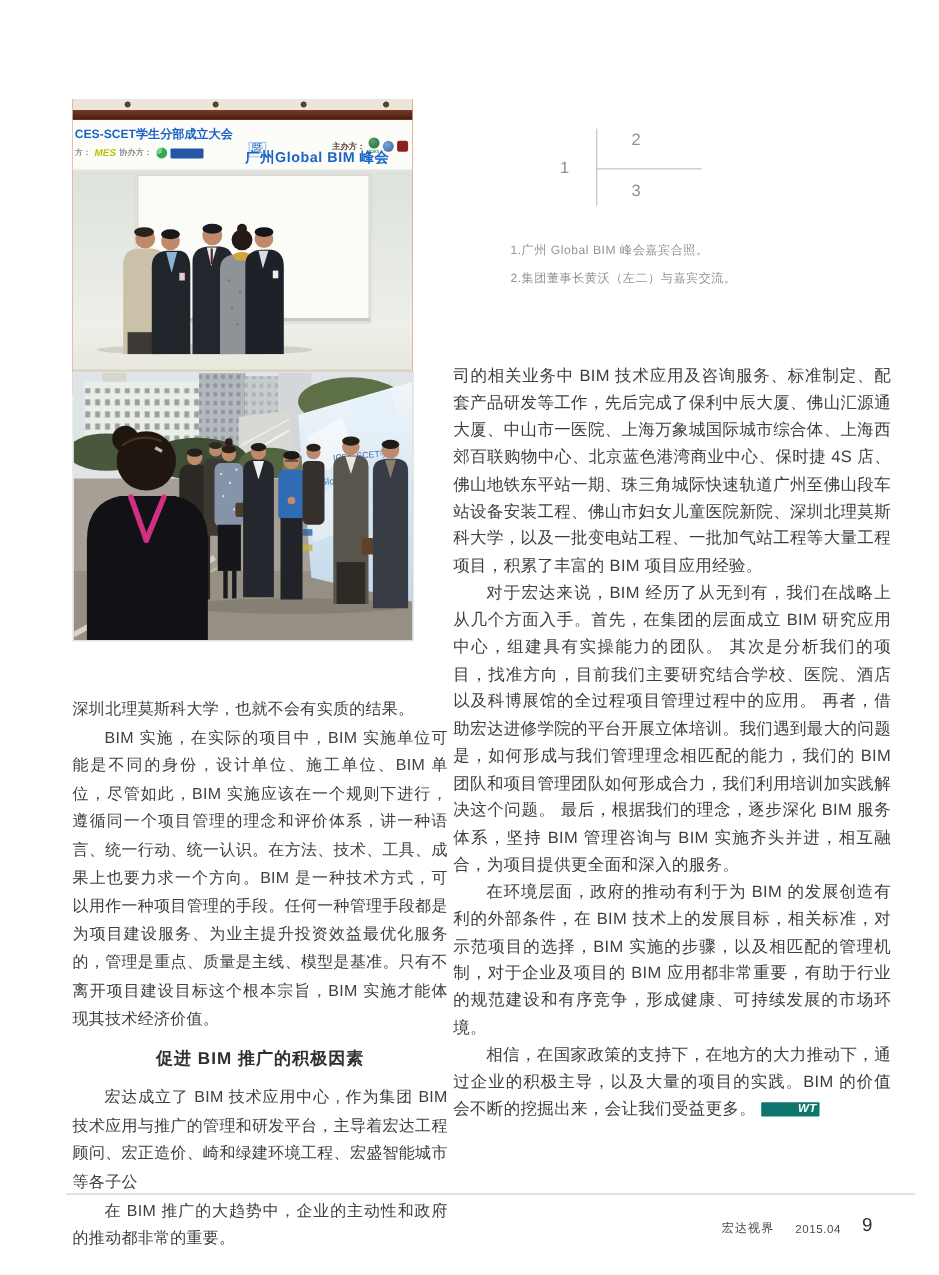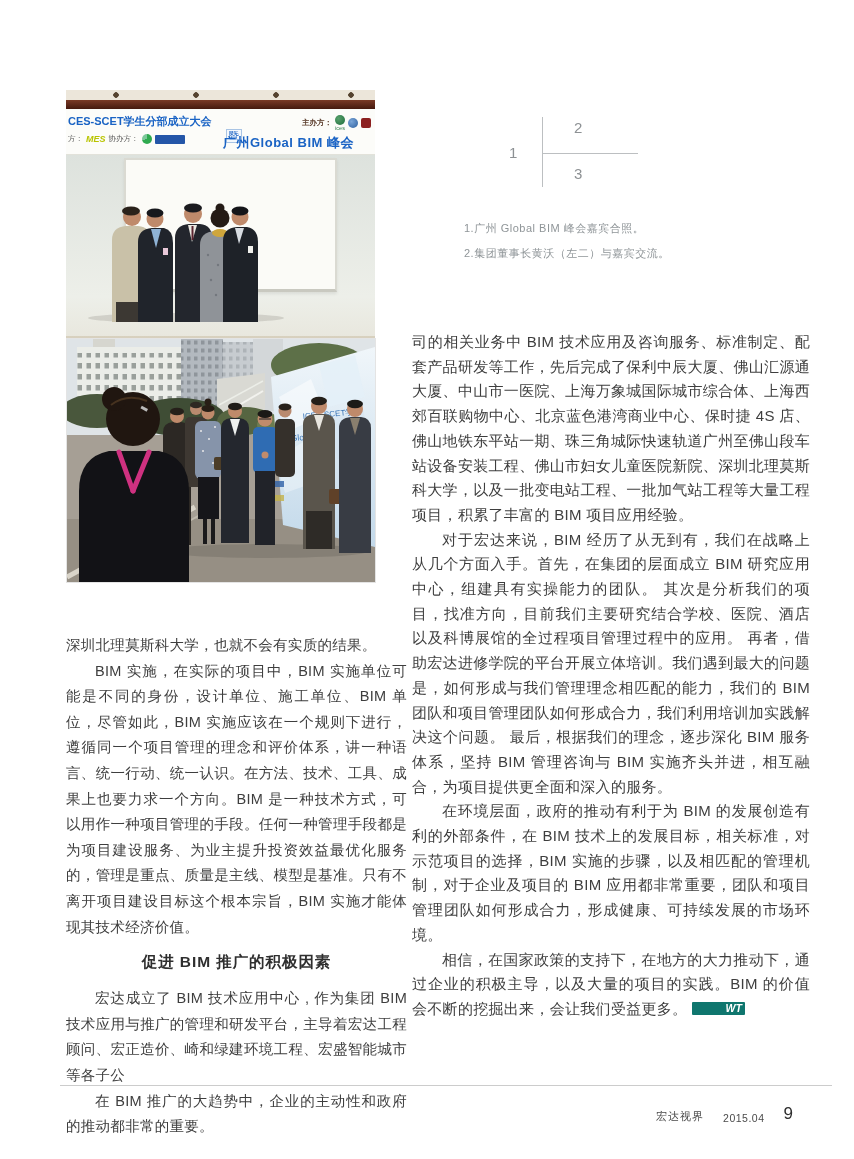--- a/index.html
+++ b/index.html
@@ -12,21 +12,21 @@
   .photo1{left:66px;top:90px;width:309px;height:268px;background:#c2410c;}
   .p1-ceiling{position:absolute;top:0;left:0;right:0;height:10px;background:#ece6da;
     background-image:
       radial-gradient(circle 3px at 50px 5px,#55432f 0,#55432f 2.5px,transparent 3px),
       radial-gradient(circle 3px at 130px 5px,#55432f 0,#55432f 2.5px,transparent 3px),
       radial-gradient(circle 3px at 210px 5px,#55432f 0,#55432f 2.5px,transparent 3px),
       radial-gradient(circle 3px at 285px 5px,#55432f 0,#55432f 2.5px,transparent 3px);}
   .p1-beam{position:absolute;top:10px;left:0;right:0;height:9px;background:linear-gradient(#7a3a26,#45190e);}
   .p1-banner{position:absolute;top:19px;left:0;right:0;height:45px;background:#fcfcf9;border-bottom:1px solid #e2e2da;}
   .p1-t1{position:absolute;left:2px;top:5px;font-size:11px;font-weight:bold;color:#1a63c4;white-space:nowrap;}
-  .p1-hosts{position:absolute;right:4px;top:6px;display:flex;align-items:center;gap:3px;}
+  .p1-hosts{position:absolute;right:4px;top:16px;display:flex;align-items:center;gap:3px;}
   .p1-hosts .lbl{font-size:7.5px;color:#5a3b2a;font-weight:bold;}
   .logo-wrap{display:flex;flex-direction:column;align-items:center;line-height:1;}
   .logo-circle{width:10px;height:10px;border-radius:50%;}
   .ices-c{background:radial-gradient(circle at 35% 35%,#57a06b,#1f6e3d);}
   .ices-t{font-size:5.5px;color:#2f7d4a;margin-top:1px;}
   .globe-c{background:radial-gradient(circle at 35% 35%,#7aa6d8,#2d5f9e);}
   .bld-c{background:#8c2020;border-radius:2px;}
   .p1-ji{position:absolute;left:160px;top:20px;font-size:10px;line-height:12px;color:#1a63c4;
          border:1px solid #a9c4e4;padding:0 2px;background:#f4f8fc;}
   .p1-row2{position:absolute;left:2px;top:25px;display:flex;align-items:center;gap:3px;}
@@ -293,21 +293,21 @@
     <p class="cont">深圳北理莫斯科大学，也就不会有实质的结果。</p>
     <p class="indent">BIM 实施，在实际的项目中，BIM 实施单位可能是不同的身份，设计单位、施工单位、BIM 单位，尽管如此，BIM 实施应该在一个规则下进行，遵循同一个项目管理的理念和评价体系，讲一种语言、统一行动、统一认识。在方法、技术、工具、成果上也要力求一个方向。BIM 是一种技术方式，可以用作一种项目管理的手段。任何一种管理手段都是为项目建设服务、为业主提升投资效益最优化服务的，管理是重点、质量是主线、模型是基准。只有不离开项目建设目标这个根本宗旨，BIM 实施才能体现其技术经济价值。</p>
     <h3 class="heading">促进 BIM 推广的积极因素</h3>
     <p class="indent">宏达成立了 BIM 技术应用中心 , 作为集团 BIM 技术应用与推广的管理和研发平台，主导着宏达工程顾问、宏正造价、崎和绿建环境工程、宏盛智能城市等各子公</p>
     <p class="indent">在 BIM 推广的大趋势中，企业的主动性和政府的推动都非常的重要。</p>
   </section>
 
   <section class="col-right">
     <p class="cont">司的相关业务中 BIM 技术应用及咨询服务、标准制定、配套产品研发等工作，先后完成了保利中辰大厦、佛山汇源通大厦、中山市一医院、上海万象城国际城市综合体、上海西郊百联购物中心、北京蓝色港湾商业中心、保时捷 4S 店、佛山地铁东平站一期、珠三角城际快速轨道广州至佛山段车站设备安装工程、佛山市妇女儿童医院新院、深圳北理莫斯科大学，以及一批变电站工程、一批加气站工程等大量工程项目，积累了丰富的 BIM 项目应用经验。</p>
     <p class="indent">对于宏达来说，BIM 经历了从无到有，我们在战略上从几个方面入手。首先，在集团的层面成立 BIM 研究应用中心，组建具有实操能力的团队。 其次是分析我们的项目，找准方向，目前我们主要研究结合学校、医院、酒店 以及科博展馆的全过程项目管理过程中的应用。 再者，借助宏达进修学院的平台开展立体培训。我们遇到最大的问题是，如何形成与我们管理理念相匹配的能力，我们的 BIM 团队和项目管理团队如何形成合力，我们利用培训加实践解决这个问题。 最后，根据我们的理念，逐步深化 BIM 服务体系，坚持 BIM 管理咨询与 BIM 实施齐头并进，相互融合，为项目提供更全面和深入的服务。</p>
-    <p class="indent">在环境层面，政府的推动有利于为 BIM 的发展创造有利的外部条件，在 BIM 技术上的发展目标，相关标准，对示范项目的选择，BIM 实施的步骤，以及相匹配的管理机制，对于企业及项目的 BIM 应用都非常重要，团队和项目管理团队如何形成合力，形成健康、可持续发展的市场环境。</p>
+    <p class="indent">在环境层面，政府的推动有利于为 BIM 的发展创造有利的外部条件，在 BIM 技术上的发展目标，相关标准，对示范项目的选择，BIM 实施的步骤，以及相匹配的管理机制，对于企业及项目的 BIM 应用都非常重要，有助于行业的规范建设和有序竞争，形成健康、可持续发展的市场环境。</p>
     <p class="indent"><span>相信，在国家政策的支持下，在地方的大力推动下，通过企业的积极主导，以及大量的项目的实践。BIM 的价值会不断的挖掘出来，会让我们受益更多。</span><span class="wt">WT</span></p>
   </section>
 
   <div class="footer-rule"></div>
   <div class="footer">
     <span class="f-mag">宏达视界</span>
     <span class="f-issue">2015.04</span>
     <span class="f-page">9</span>
   </div>
 

